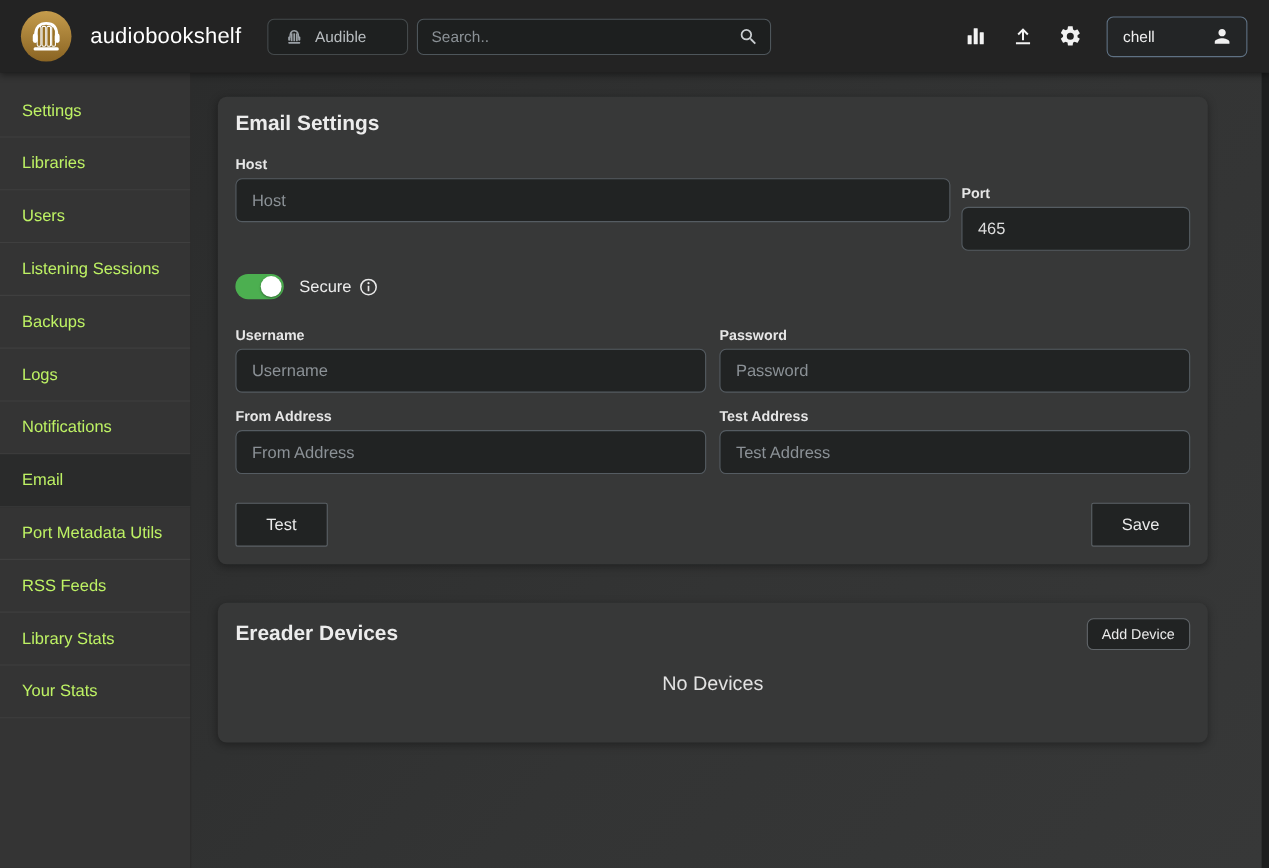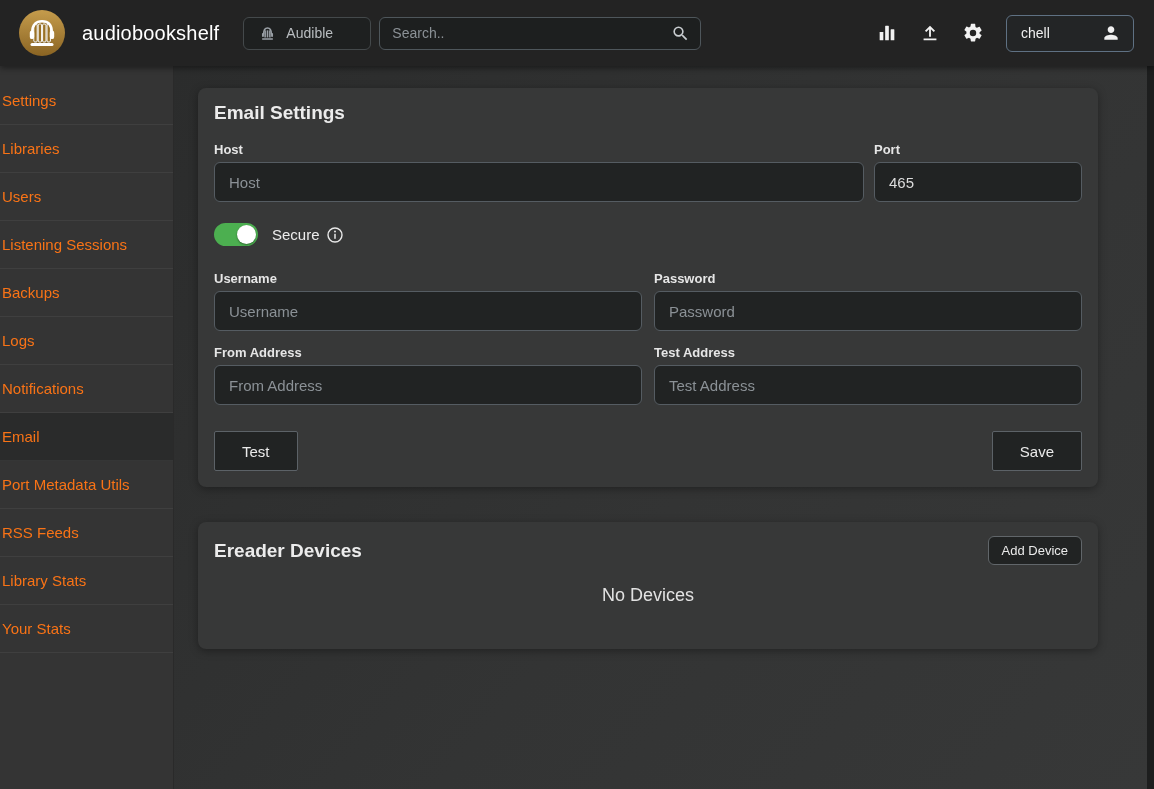--- a/index.html
+++ b/index.html
@@ -46,22 +46,22 @@
   }
   .user-btn .uname{font-size:14px;color:#f0f0f0;}
   .user-btn svg{width:20px;height:20px;fill:#f0f0f0;}
   
   .body-row{display:flex;height:723px;}
   .sidebar{
     width:174px;flex:0 0 auto;background:#343434;padding-top:11px;
     border-right:1px solid #2a2a2a;
   }
   .side-item{
-    height:48px;display:flex;align-items:center;padding-left:2px;
-    font-size:15px;color:#f97316;cursor:pointer;
+    height:48px;display:flex;align-items:center;padding-left:20px;
+    font-size:15px;color:#bef264;cursor:pointer;
     border-bottom:1px solid rgba(255,255,255,0.055);
   }
   .side-item.selected{background:#2a2b2b;}
   .main{
     flex:1;padding:22px 0 0 24px;
     background:linear-gradient(130deg,#2b2c2c 0%,#333434 55%,#373838 100%);
   }
   .scrolltrack{width:7px;flex:0 0 auto;background:#1d1e1e;}
   
   .card{
@@ -71,21 +71,21 @@
   .card h2{font-size:19px;font-weight:600;color:#ececec;}
   .email-card h2{margin-bottom:18px;}
   .field label{display:block;font-size:13px;font-weight:700;color:#e6e6e6;margin-bottom:5px;}
   .field input{
     width:100%;height:40px;background:#212323;border:1px solid #555c62;border-radius:6px;
     padding:0 14px;font-size:15px;color:#dcdcdc;font-family:inherit;outline:none;
   }
   .field input::placeholder{color:#8b9196;}
   .row-host{display:flex;gap:10px;margin-bottom:21px;}
   .row-host .host-field{flex:1;}
-  .row-host .port-field{width:208px;}
+  .row-host .port-field{width:208px;margin-top:26px;}
   .secure-row{display:flex;align-items:center;margin-bottom:25px;}
   .toggle{
     width:44px;height:23px;border-radius:12px;background:#6b6b6b;position:relative;cursor:pointer;
     flex:0 0 auto;
   }
   .toggle.on{background:var(--green);}
   .toggle .knob{
     position:absolute;top:2px;left:2px;width:19px;height:19px;border-radius:50%;
     background:#fff;transition:left .1s;box-shadow:0 1px 2px rgba(0,0,0,.4);
   }

